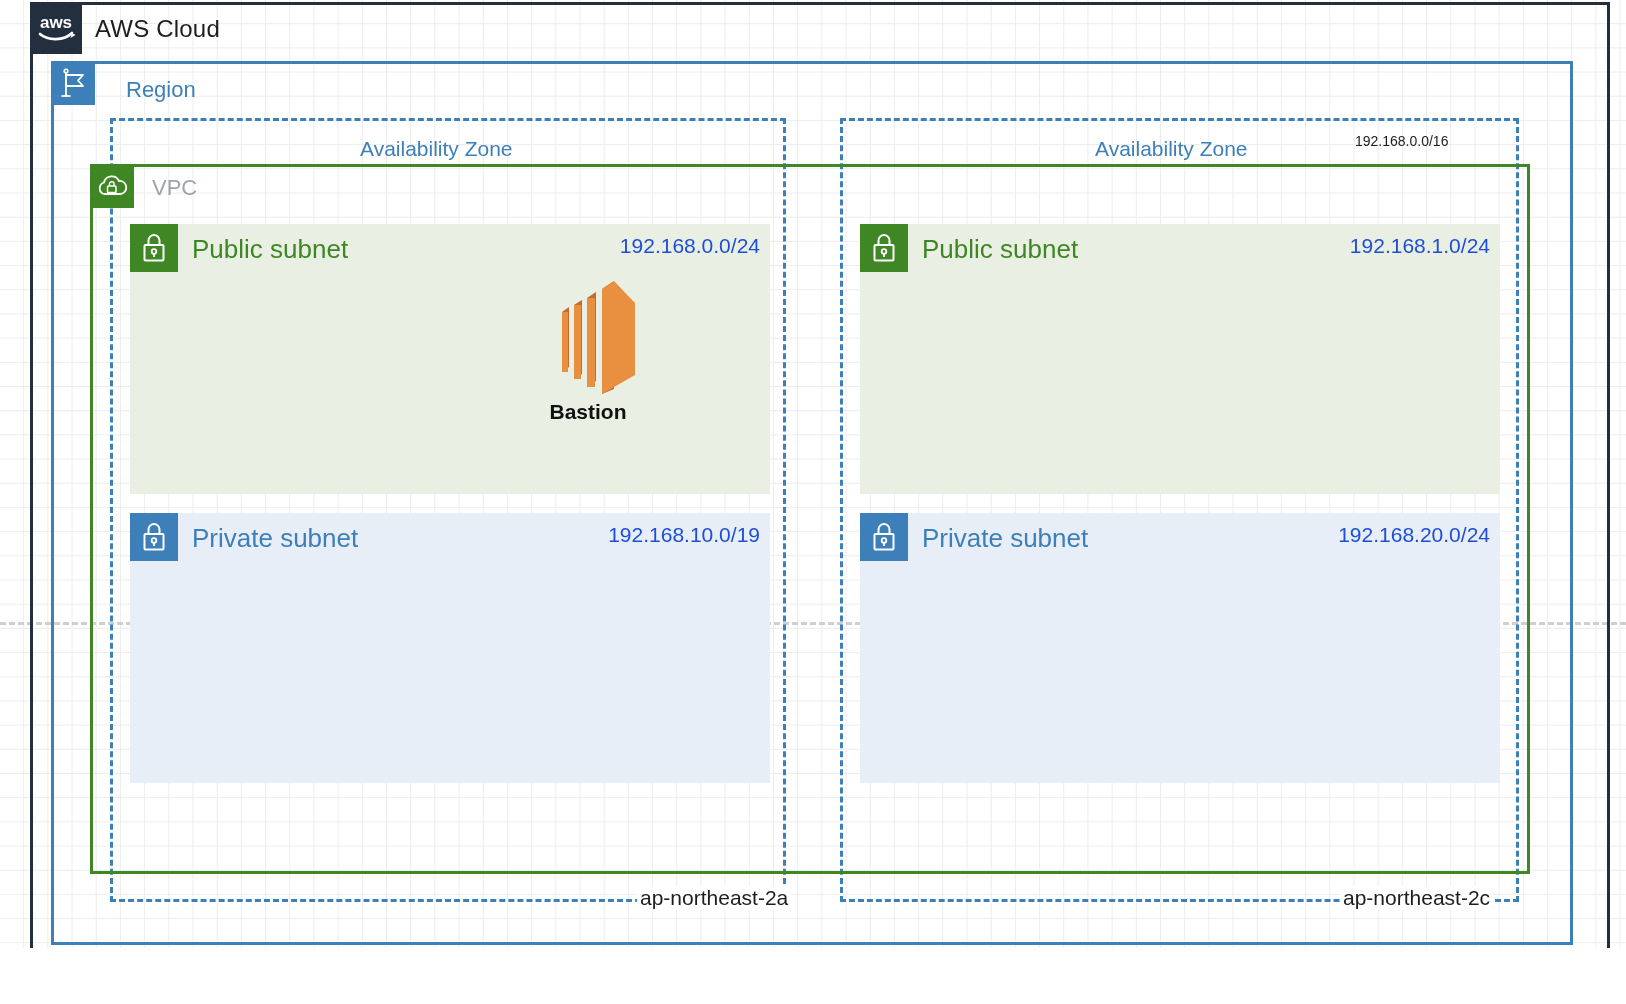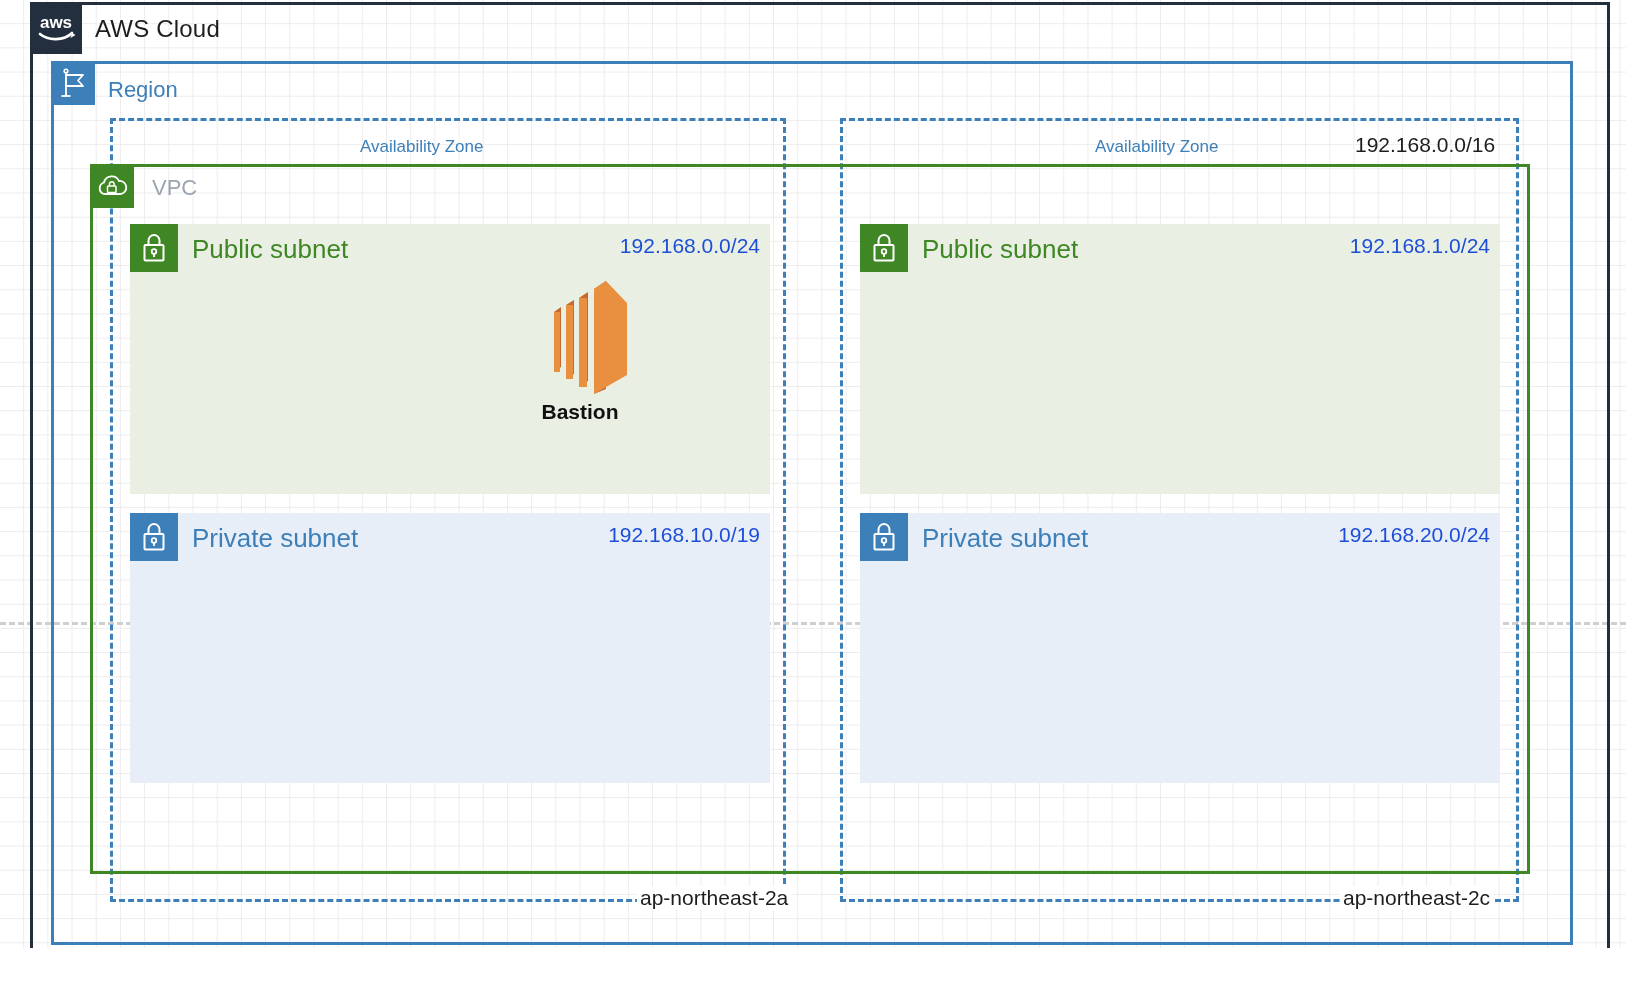--- a/index.html
+++ b/index.html
@@ -83,37 +83,37 @@
     top: 61px;
     width: 44px;
     height: 44px;
     background: #3d7fb8;
     display: flex;
     align-items: center;
     justify-content: center;
   }
   .region-label {
     position: absolute;
-    left: 108px;
+    left: 126px;
     top: 77px;
     font-size: 22px;
     color: #3d7fb8;
     white-space: nowrap;
   }
 
   
   .az-box {
     position: absolute;
     border: 3px dashed #3d7fb8;
     box-sizing: border-box;
     background: transparent;
   }
   .az-label {
     position: absolute;
-    font-size: 17px;
+    font-size: 21px;
     color: #3d7fb8;
     white-space: nowrap;
   }
   .az-footer {
     position: absolute;
     font-size: 21px;
     color: #1d1d1d;
     white-space: nowrap;
     background: #ffffff;
     padding: 0 3px;
@@ -144,21 +144,21 @@
   .vpc-label {
     position: absolute;
     left: 152px;
     top: 175px;
     font-size: 22px;
     color: #9aa5b1;
     white-space: nowrap;
   }
   .vpc-cidr {
     position: absolute;
-    font-size: 21px;
+    font-size: 14px;
     color: #1d1d1d;
     white-space: nowrap;
   }
 
   
   .subnet {
     position: absolute;
     box-sizing: border-box;
   }
   .subnet.public  { background: #e9f0e3; }
@@ -269,21 +269,21 @@
       <svg width="30" height="32" viewBox="0 0 30 32" aria-hidden="true">
         <rect x="5.5" y="13" width="19" height="15.5" rx="1" fill="none" stroke="#ffffff" stroke-width="2"></rect>
         <path d="M9.5 13 V8.5 a5.5 5.5 0 0 1 11 0 V13" fill="none" stroke="#ffffff" stroke-width="2"></path>
         <circle cx="15" cy="19.5" r="2.3" fill="none" stroke="#ffffff" stroke-width="1.8"></circle>
         <line x1="15" y1="21.5" x2="15" y2="25" stroke="#ffffff" stroke-width="1.8"></line>
       </svg>
     </div>
     <div class="subnet-label public">Public subnet</div>
     <div class="subnet-cidr">192.168.0.0/24</div>
 
-    <div class="node" style="left:390px; top:55px; width:120px;">
+    <div class="node" style="left:398px; top:55px; width:120px;">
       <svg class="node-icon" width="104" height="115" viewBox="0 0 104 115">
 
         <polygon points="26,33 33,28 33,88 26,93" fill="#c8672e"></polygon>
         <polygon points="26,33 26,93 32,93 32,33" fill="#e8903f"></polygon>
 
         <polygon points="38,26 46,21 46,95 38,100" fill="#c8672e"></polygon>
         <polygon points="38,26 38,100 45,100 45,26" fill="#e8903f"></polygon>
 
         <polygon points="51,19 60,13 60,102 51,108" fill="#c8672e"></polygon>
         <polygon points="51,19 51,108 59,108 59,19" fill="#e8903f"></polygon>

